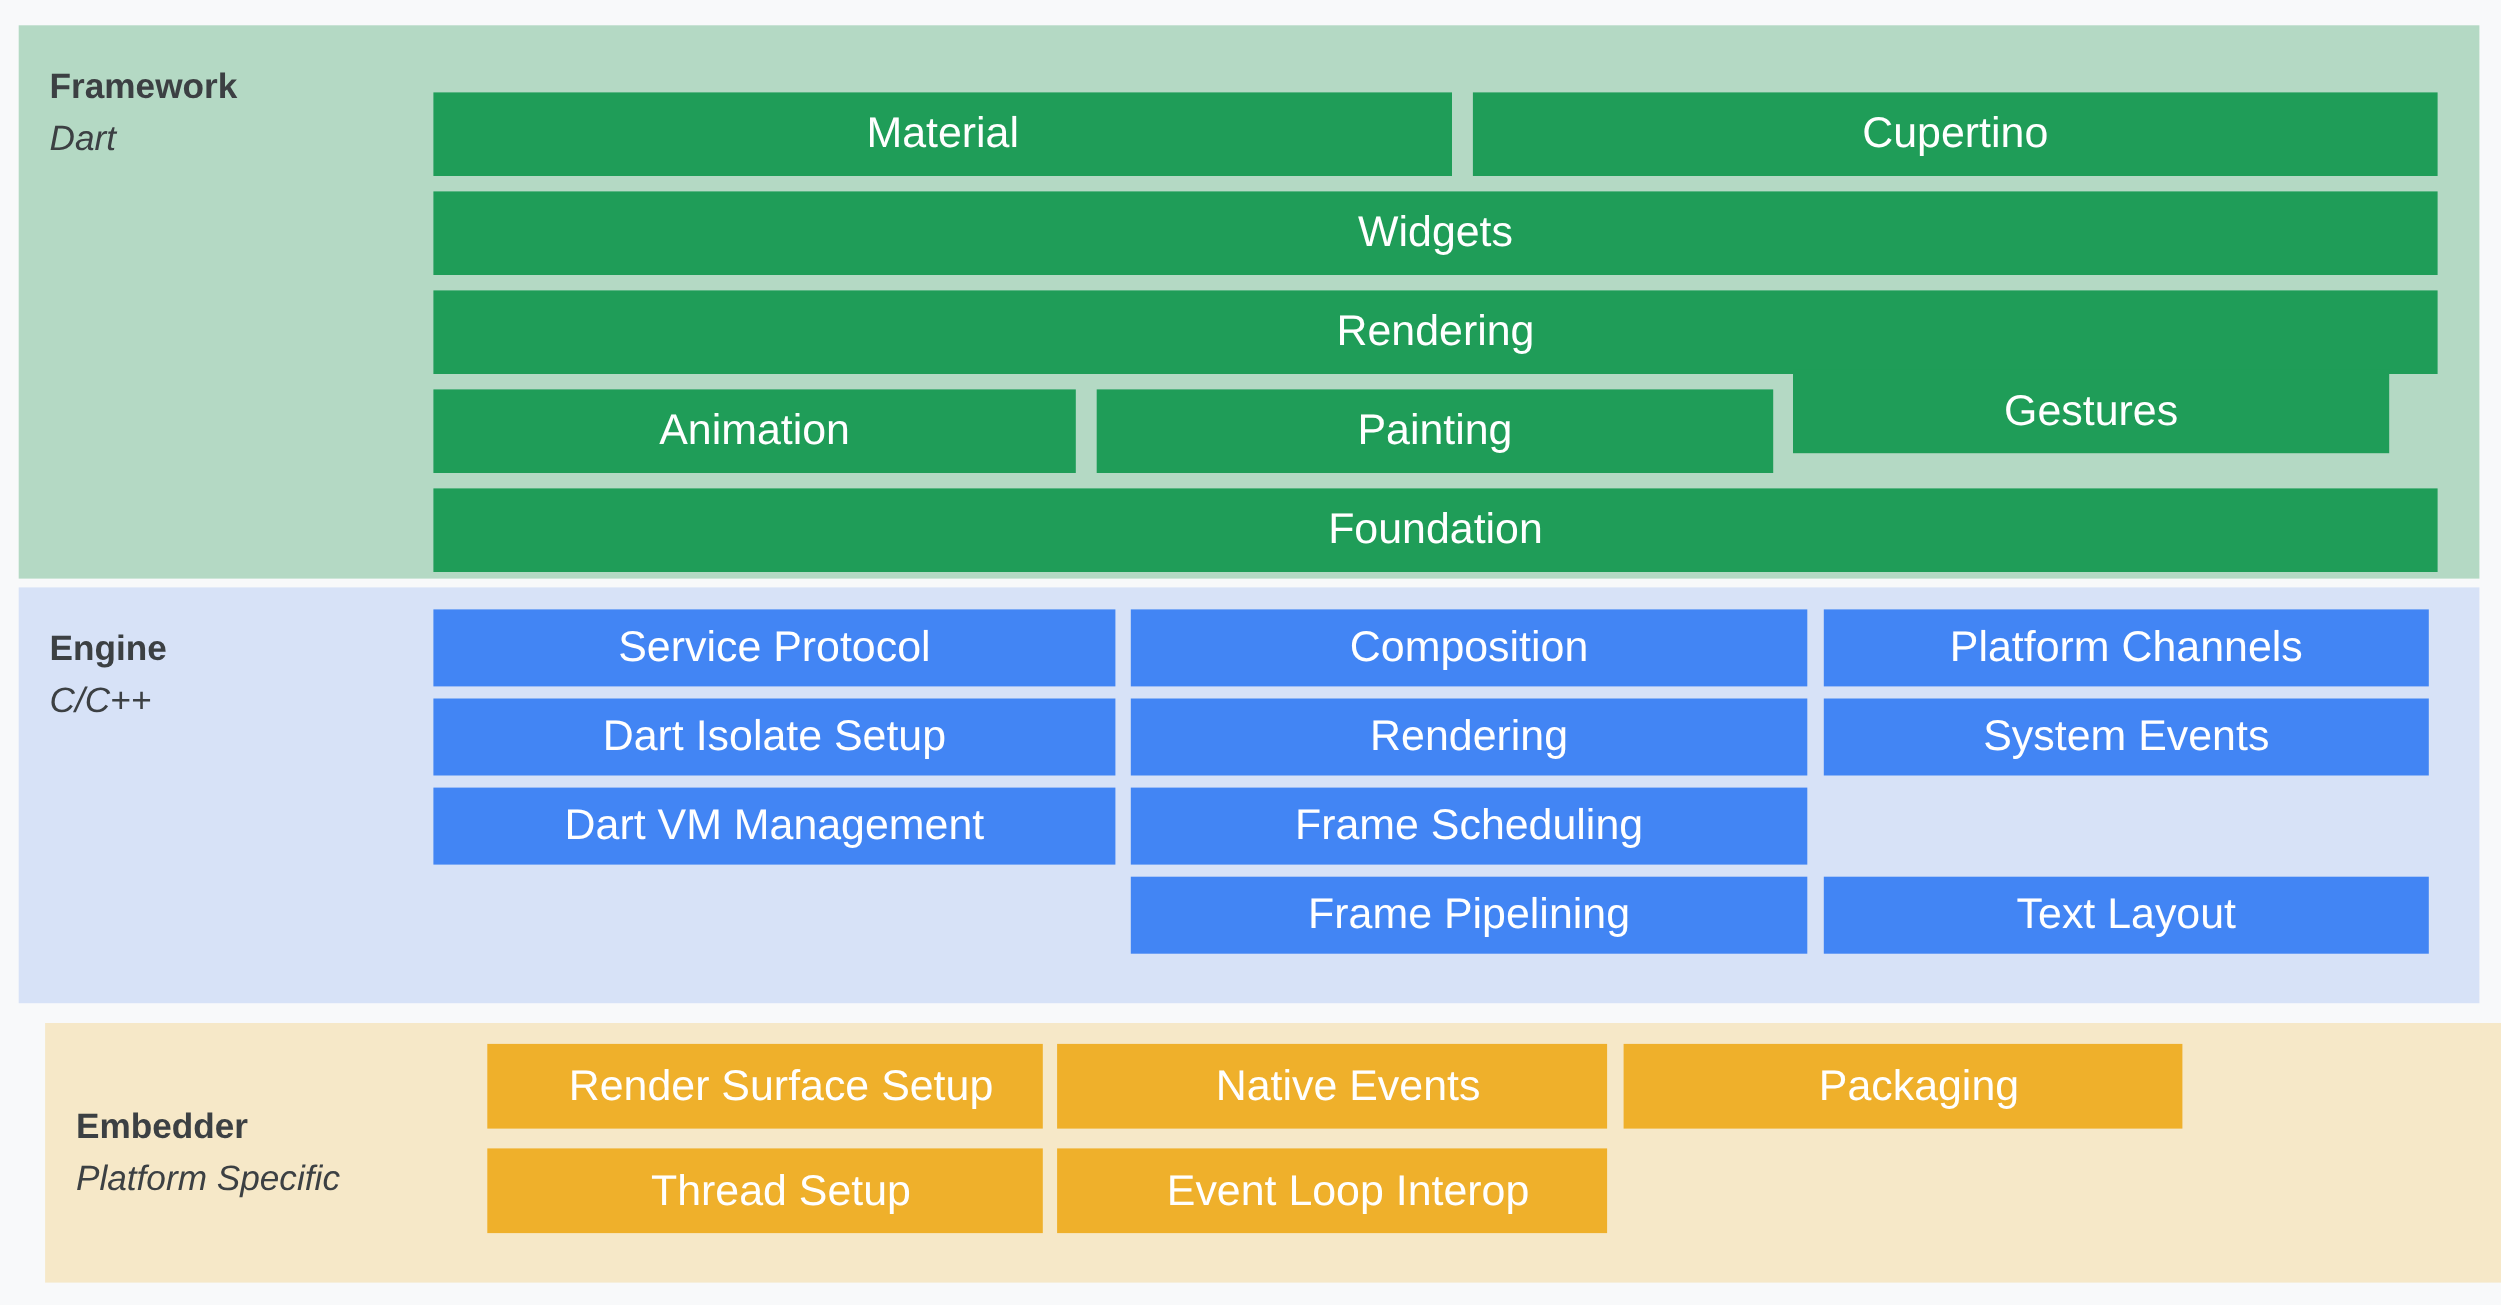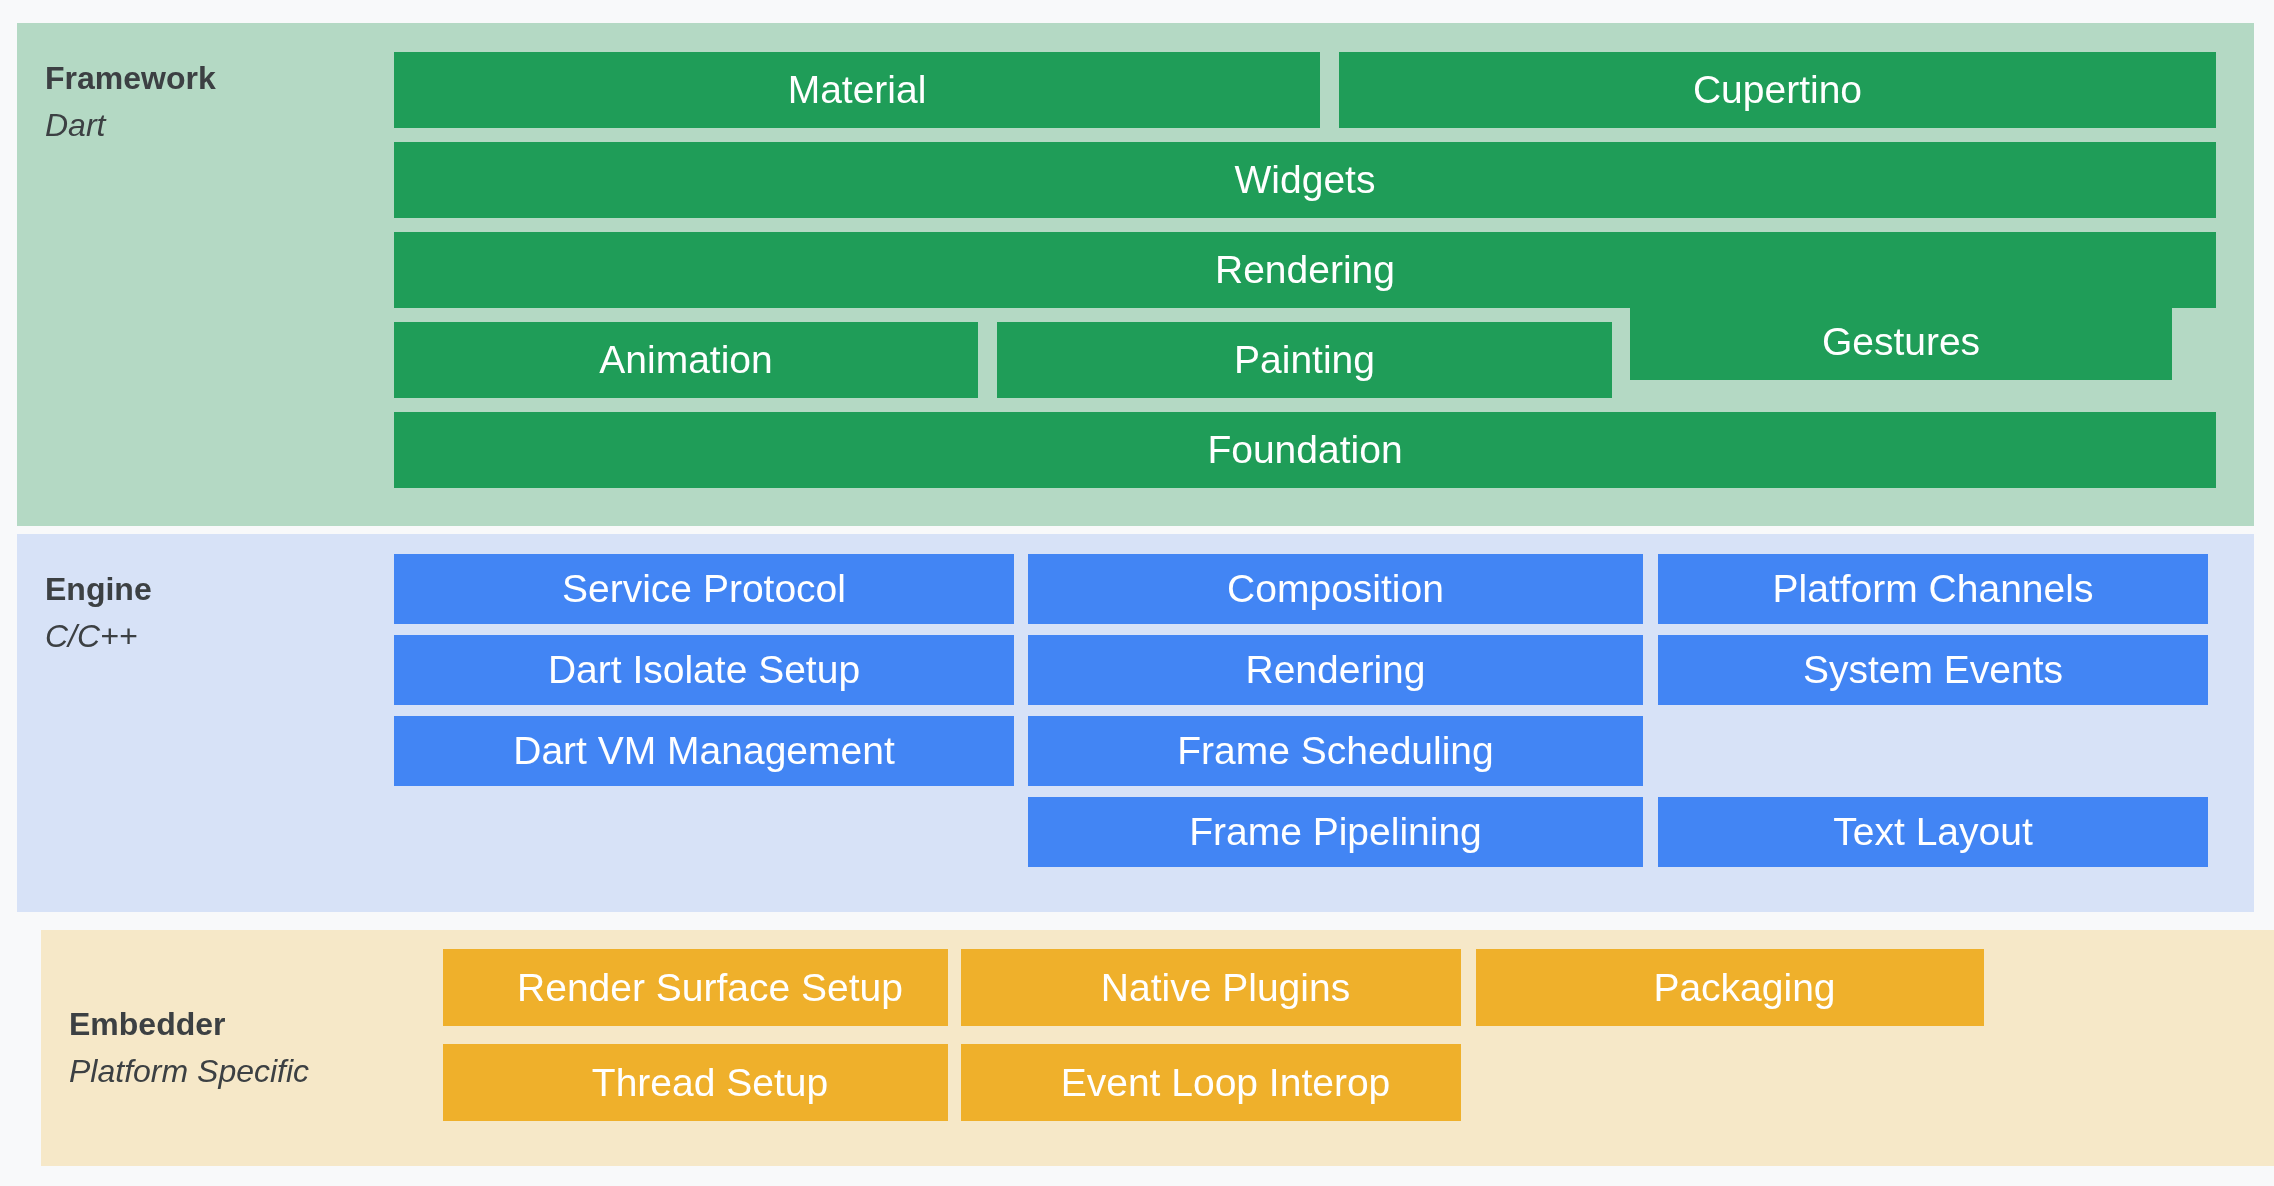--- a/index.html
+++ b/index.html
@@ -16,21 +16,21 @@
   .panel-framework{top:23px;height:503px;background:var(--framework-bg);}
   .panel-engine{top:534px;height:378px;background:var(--engine-bg);}
   .panel-embedder{top:930px;height:236px;background:var(--embedder-bg);margin-left:24px;}
   .layer-title{position:absolute;left:28px;top:32px;color:var(--title-text);
     font-size:32px;line-height:47px;white-space:nowrap;}
   .layer-title .t{font-weight:bold;}
   .layer-title .s{font-style:italic;}
   .panel-embedder .layer-title{top:50%;transform:translateY(-50%);}
   .bar{position:absolute;display:flex;align-items:center;justify-content:center;
     color:var(--bar-text);font-size:39px;white-space:nowrap;}
-  .bar-green{background:var(--framework-bar);}
+  .bar-green{background:var(--framework-bar);margin-top:32px;}
   .bar-blue{background:var(--engine-bar);}
   .bar-amber{background:var(--embedder-bar);justify-content:center;padding-left:29px;}
 </style>
 </head>
 <body>
 
 <div class="canvas">
 
   <div class="panel panel-framework">
     <div class="layer-title">
@@ -102,21 +102,21 @@
 
   <div class="panel panel-embedder">
     <div class="layer-title">
       <div class="t">Embedder</div>
       <div class="s">Platform Specific</div>
     </div>
     <div class="bar bar-amber" style="left:402px;top:19px;width:505px;height:77px">
         <span>Render Surface Setup</span>
       </div>
     <div class="bar bar-amber" style="left:920px;top:19px;width:500px;height:77px">
-        <span>Native Plugins</span>
+        <span>Native Events</span>
       </div>
     <div class="bar bar-amber" style="left:1435px;top:19px;width:508px;height:77px">
         <span>Packaging</span>
       </div>
     <div class="bar bar-amber" style="left:402px;top:114px;width:505px;height:77px">
         <span>Thread Setup</span>
       </div>
     <div class="bar bar-amber" style="left:920px;top:114px;width:500px;height:77px">
         <span>Event Loop Interop</span>
       </div>

